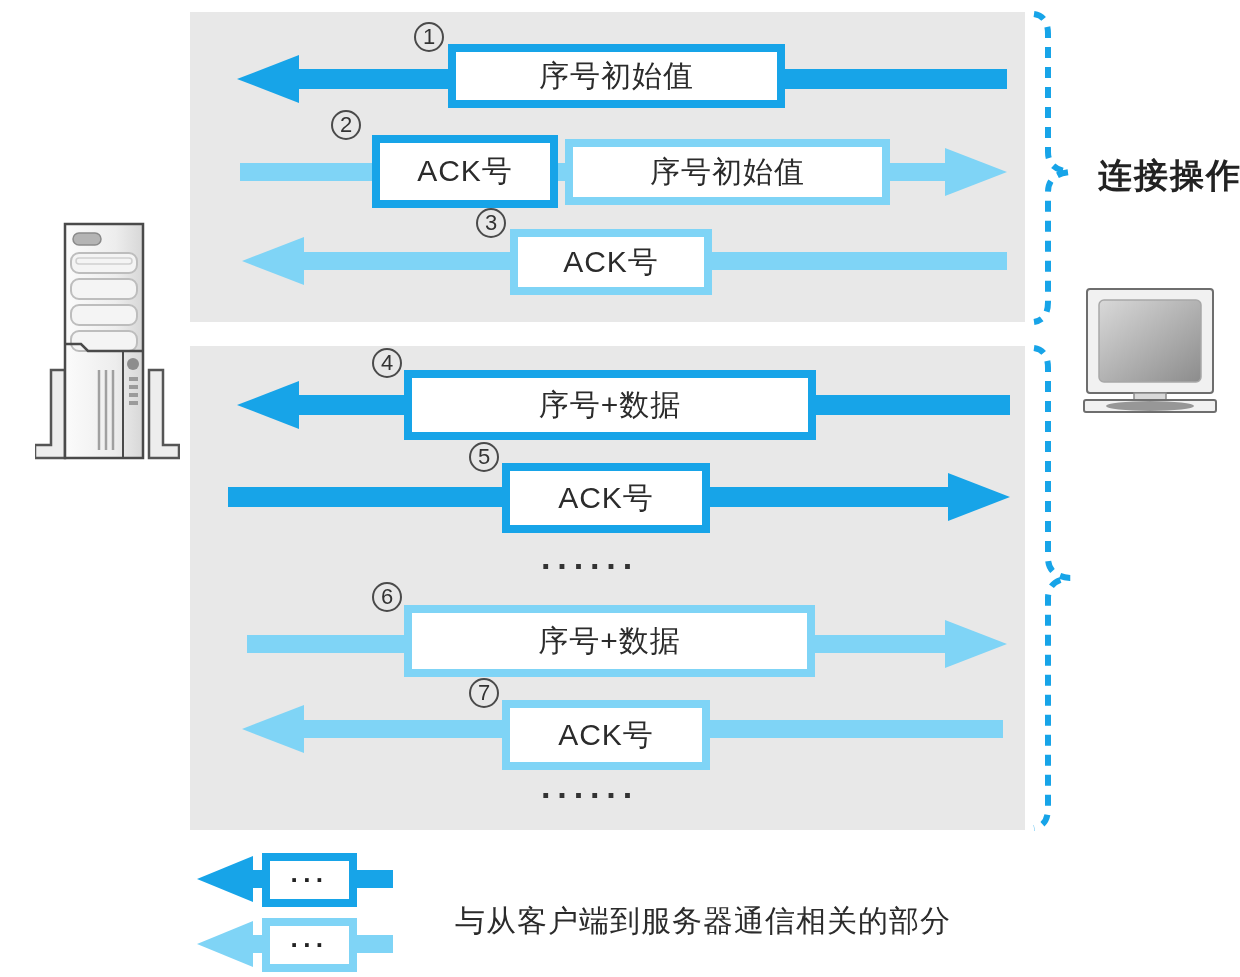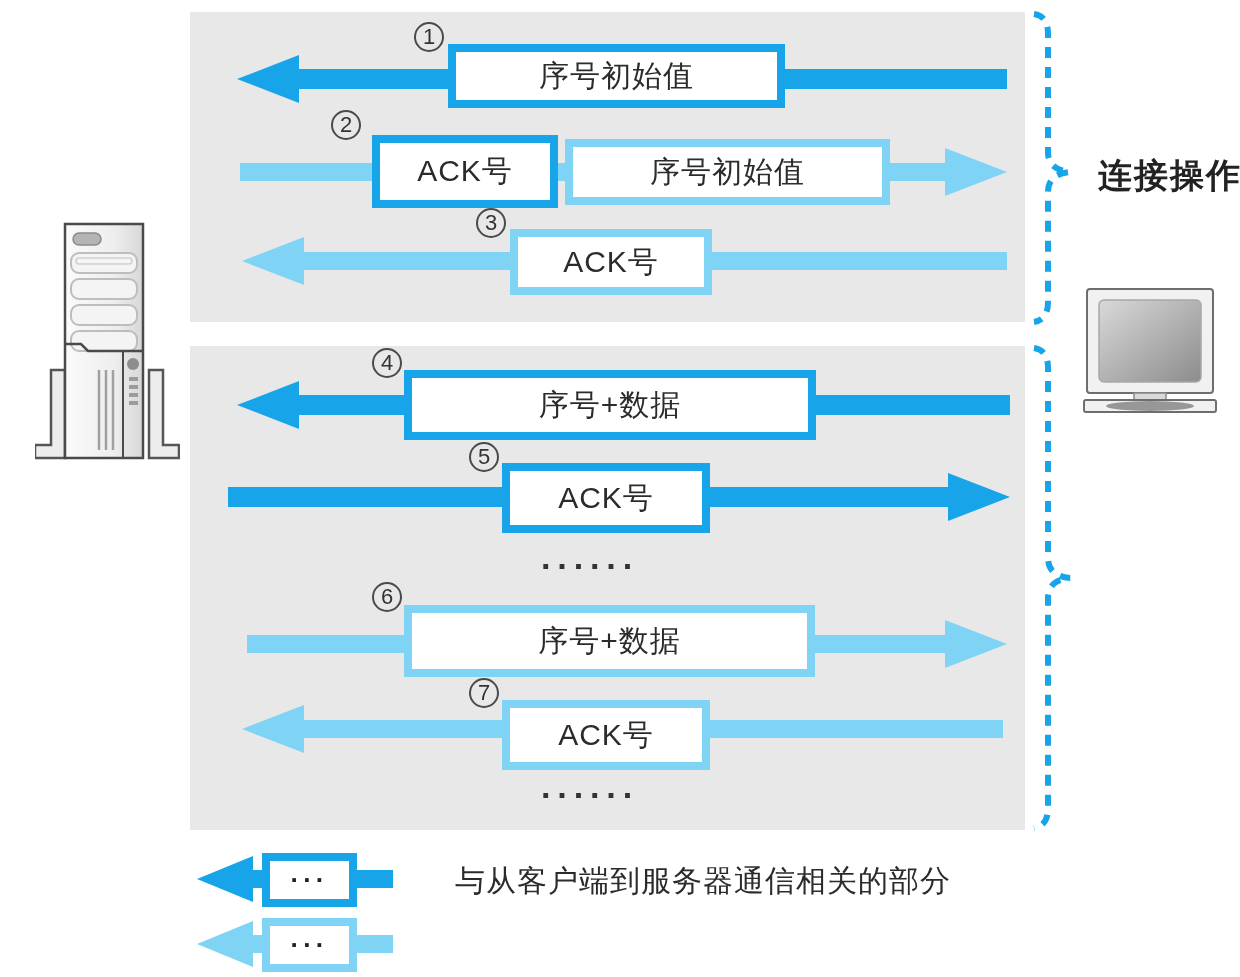--- a/index.html
+++ b/index.html
@@ -48,21 +48,21 @@
     position:absolute; z-index:2; width:160px; text-align:center;
     font-size:34px; font-weight:bold; letter-spacing:5px; color:#333; line-height:36px;
   }
 
   .blabel {
     position:absolute; font-size:34px; font-weight:bold; color:#222;
     letter-spacing:2px; white-space:nowrap;
   }
 
   .llabel {
-    position:absolute; font-size:30px; color:#2b2b2b; white-space:nowrap; letter-spacing:1px;
+    position:absolute; font-size:30px; color:#2b2b2b; white-space:nowrap; letter-spacing:1px;margin-top:40px;
   }
   .ldots { font-size:26px; letter-spacing:4px; font-weight:bold; color:#222; }
 
   
   .c1 { left:414px; top:22px; }
   .s1 { left:295px; top:69px;  width:712px; height:20px; }
   .h1 { left:237px; top:55px; }
   .b1 { left:448px; top:44px;  width:337px; height:64px; }
   
   .c2 { left:331px; top:110px; }

